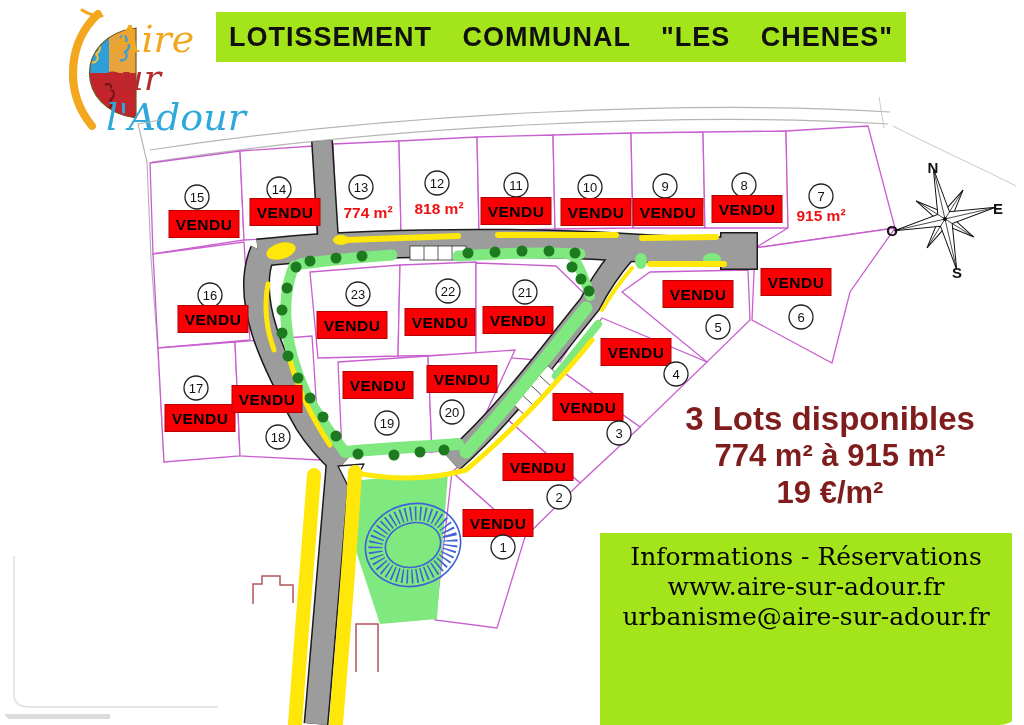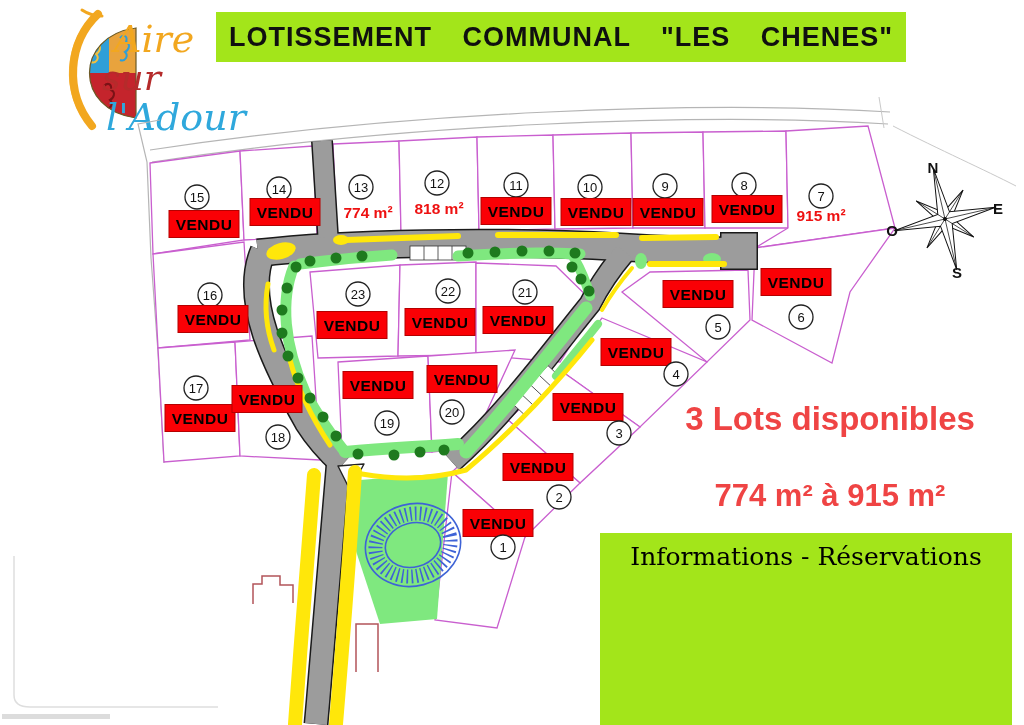--- a/index.html
+++ b/index.html
@@ -1,26 +1,26 @@
 <!DOCTYPE html>
 <html><head>
 <meta charset="utf-8">
 <style>
   html,body{margin:0;padding:0;background:#fff;}
   .stage{position:relative;width:1024px;height:725px;background:#ffffff;overflow:hidden;
-         font-family:"Liberation Sans",sans-serif;}
+         font-family:"Liberation Sans",sans-serif;border-radius:25px;}
   .banner{position:absolute;left:216px;top:12px;width:690px;height:50px;background:#A3E51A;
           display:flex;align-items:center;justify-content:center;font-size:27px;font-weight:bold;
           color:#101010;word-spacing:22px;letter-spacing:1px;white-space:nowrap;}
   .logo-svg{position:absolute;left:18px;top:0;}
   .map-svg{position:absolute;left:0;top:0;}
-  .avail{position:absolute;left:640px;top:400px;width:380px;text-align:center;color:#ef4444;
+  .avail{position:absolute;left:640px;top:400px;width:380px;text-align:center;color:#7f1d1d;
          font-weight:bold;line-height:37px;}
   .avail .l1{font-size:33px;}
-  .avail .l2,.avail .l3{font-size:31px;margin-top:40px;}
+  .avail .l2,.avail .l3{font-size:31px;}
   .info-box{position:absolute;left:600px;top:533px;width:412px;height:205px;background:#A3E51A;
             font-family:"DejaVu Serif","Liberation Serif",serif;color:#000;text-align:center;
             font-size:25px;line-height:30px;padding-top:9px;box-sizing:border-box;}
   .footer-smudge{position:absolute;left:2px;top:714px;width:108px;height:5px;background:#CDCDCD;opacity:.7;}
   
   .lot{fill:#FFFFFF;stroke:#C95FCF;stroke-width:1.3;}
   .ctx{fill:none;stroke:#B5B5B5;stroke-width:1.2;}
   .ctx2{fill:none;stroke:#C9C9C9;stroke-width:1;}
   .pageedge{fill:none;stroke:#DEDEDE;stroke-width:1.5;}
   .casing{fill:none;stroke:#1A1A1A;stroke-linecap:butt;}
@@ -434,16 +434,18 @@
   </svg>
 
   <div class="avail">
     <div class="l1">3 Lots disponibles</div>
     <div class="l2">774 m² à 915 m²</div>
     <div class="l3">19 €/m²</div>
   </div>
 
   <div class="info-box">
     <div>Informations - Réservations</div>
+    <div>www.aire-sur-adour.fr</div>
+    <div>urbanisme@aire-sur-adour.fr</div>
   </div>
 
   <div class="footer-smudge"></div>
 </div>
 
 </body></html>

